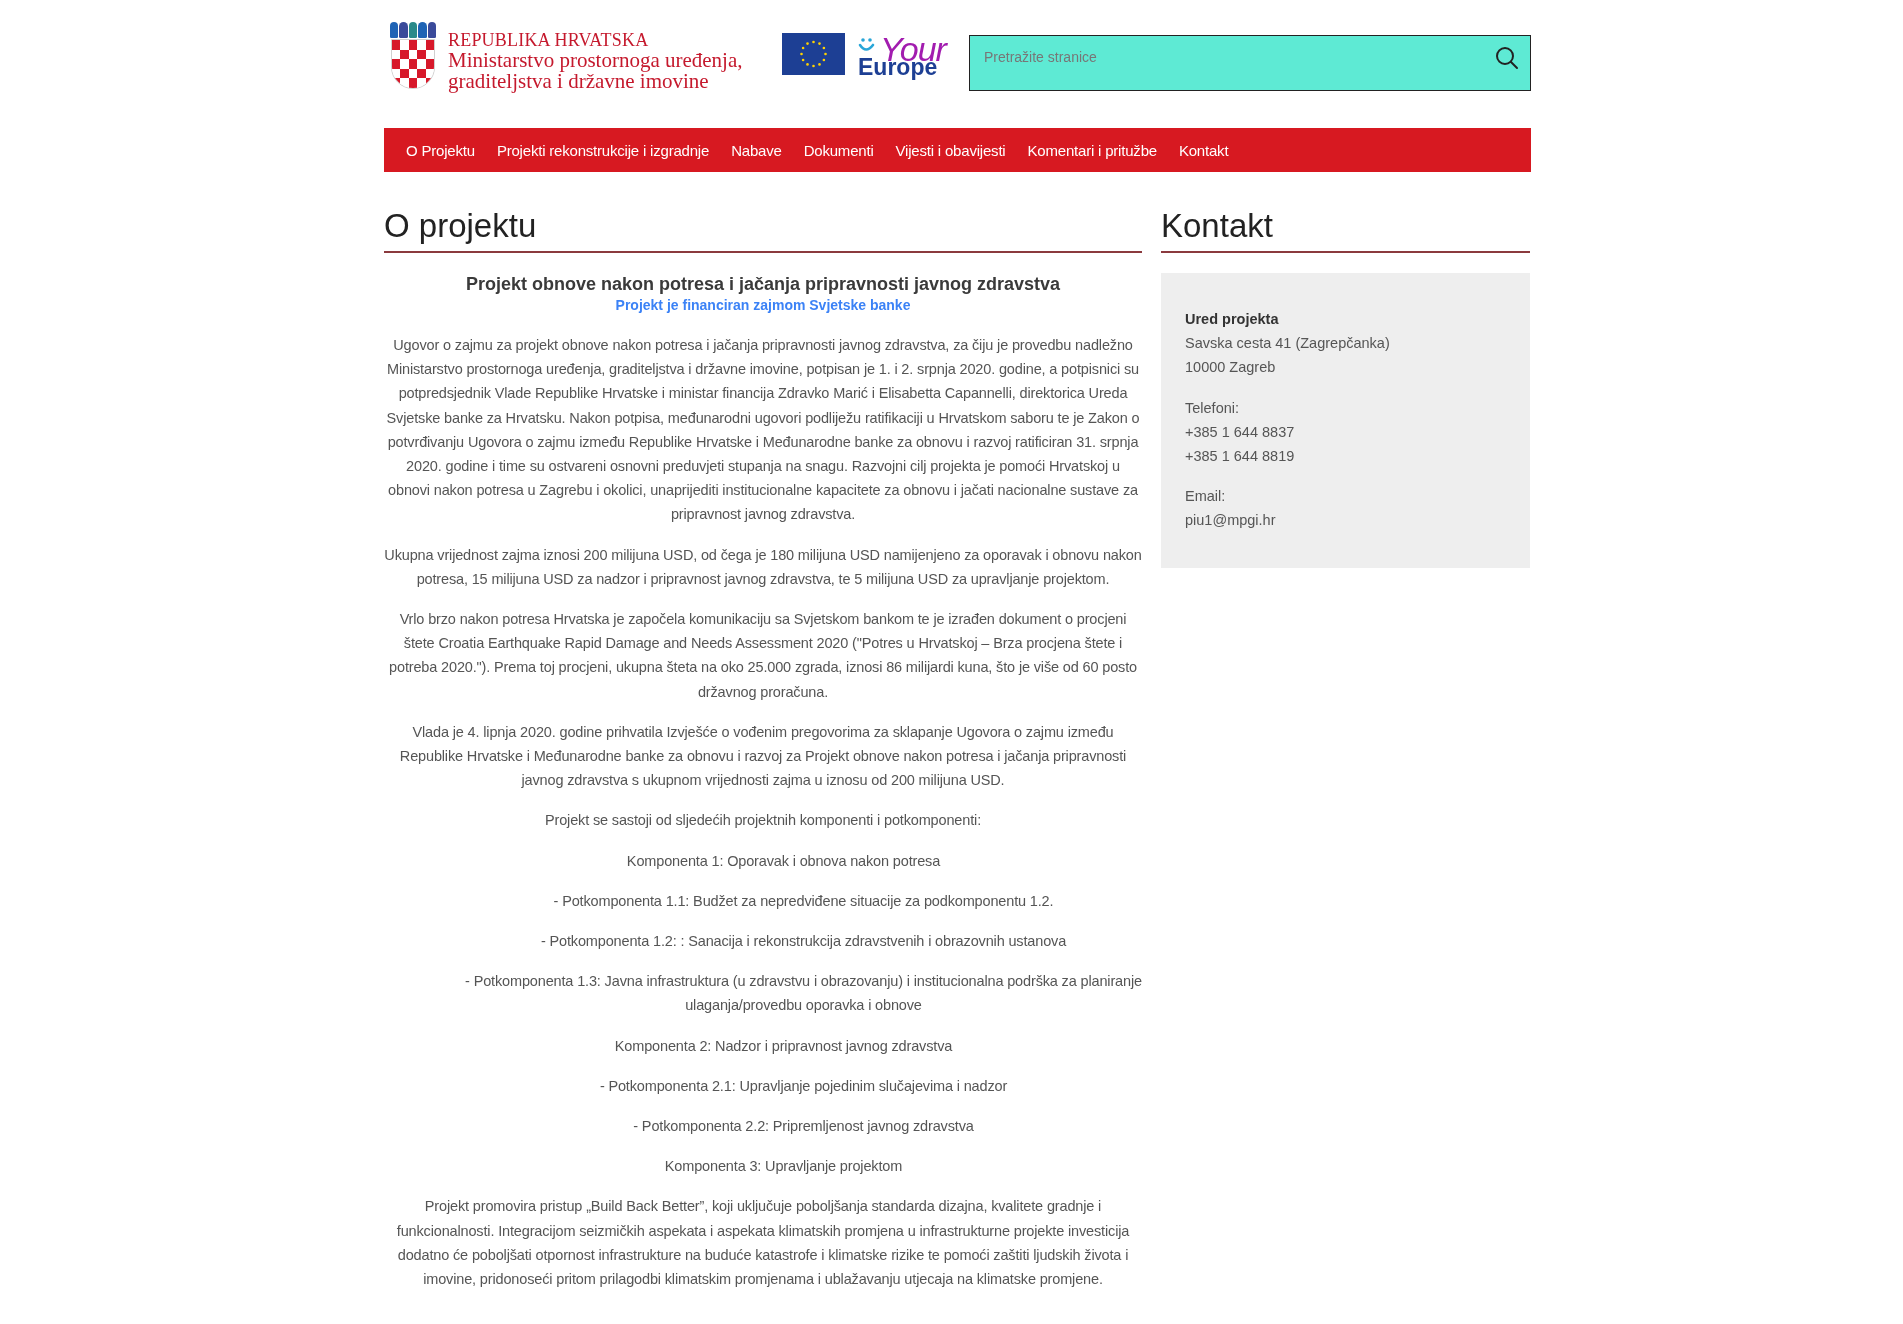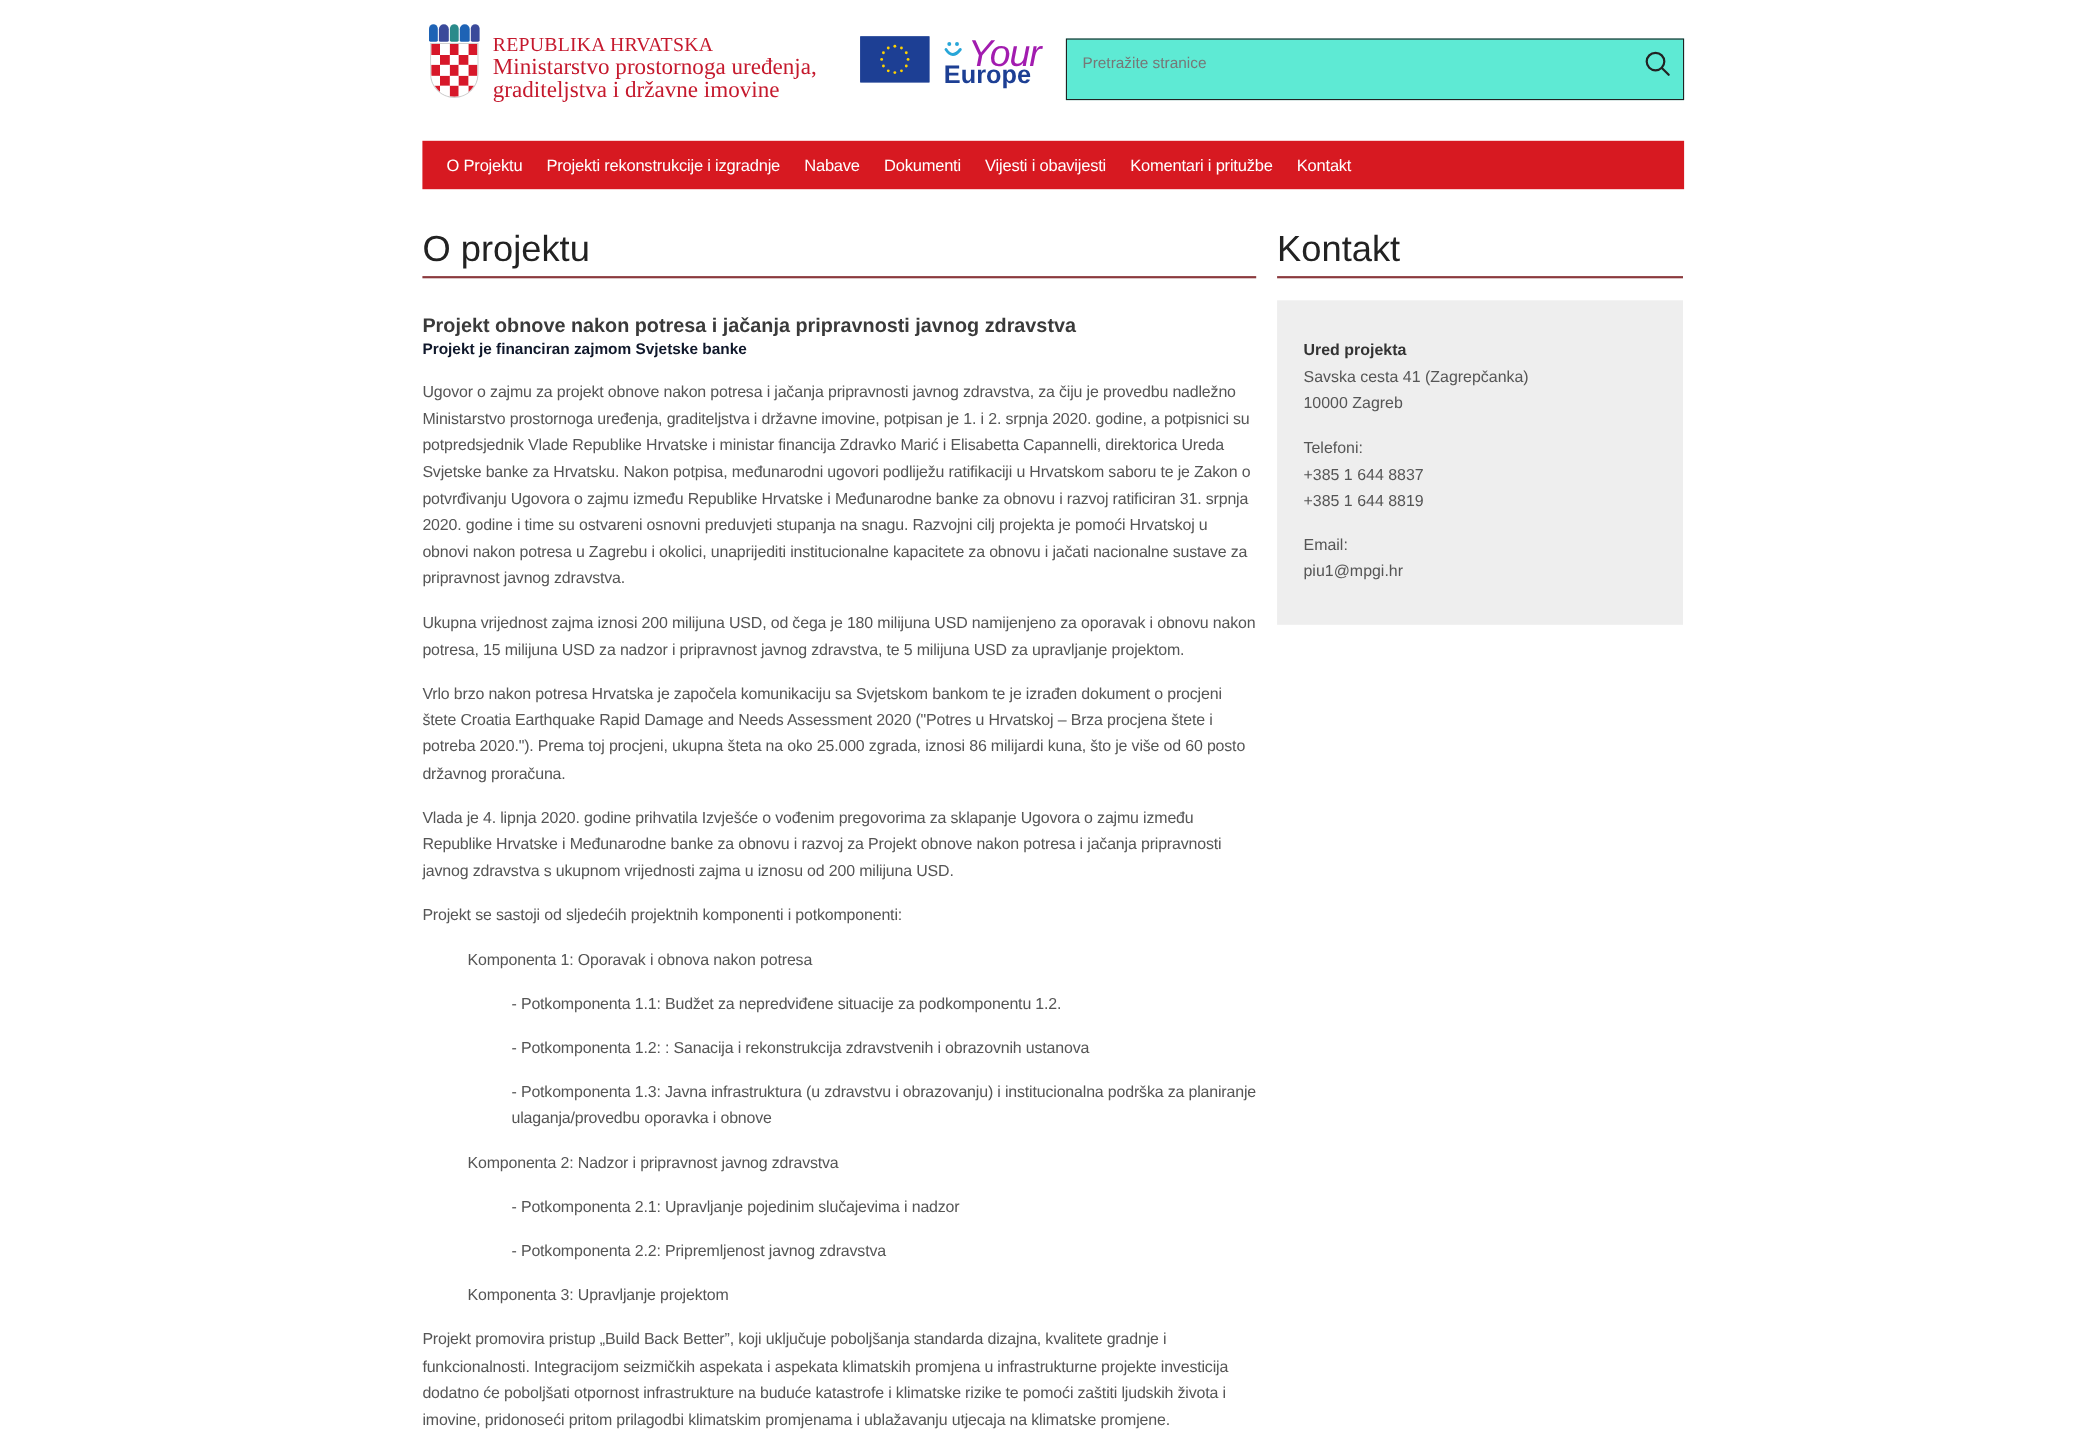--- a/index.html
+++ b/index.html
@@ -40,23 +40,23 @@
   
   .nav { position: absolute; top: 128px; left: 0; width: 1147px; height: 44px; background: #d71921; display: flex; align-items: center; padding-left: 22px; }
   .nav a { color: #ffffff; text-decoration: none; font-size: 15px; margin-right: 22px; white-space: nowrap; letter-spacing: -0.2px; }
 
   
   .main { position: absolute; top: 205px; left: 0; width: 758px; }
   .sidebar { position: absolute; top: 205px; left: 777px; width: 369px; }
   .section-title { font-size: 33px; color: #222; font-weight: normal; padding-bottom: 4px; border-bottom: 2px solid #8b3a3e; line-height: 42px; }
   .sidebar .section-title { width: 369px; }
 
-  .content { padding-top: 32px; }
+  .content { padding-top: 20px; text-align: center; }
   .content h2 { font-size: 18px; font-weight: bold; color: #3a3a3a; line-height: 22px; }
-  .content h3 { font-size: 14px; font-weight: bold; color: #0f172a; line-height: 20px; margin-bottom: 18px; }
+  .content h3 { font-size: 14px; font-weight: bold; color: #3b82f6; line-height: 20px; margin-bottom: 18px; }
   .content p { font-size: 14.5px; line-height: 24.2px; color: #555; margin-bottom: 16px; letter-spacing: -0.15px; }
   .content p.comp { padding-left: 41px; }
   .content p.sub { padding-left: 81px; }
 
   .contact-box { margin-top: 20px; background: #eeeeee; padding: 34px 20px 28px 24px; height: 295px; }
   .contact-box p { font-size: 14.5px; line-height: 24.2px; color: #555; }
   .contact-box .gap { height: 16px; }
   .contact-box b { color: #333; }
 </style>
 </head>

